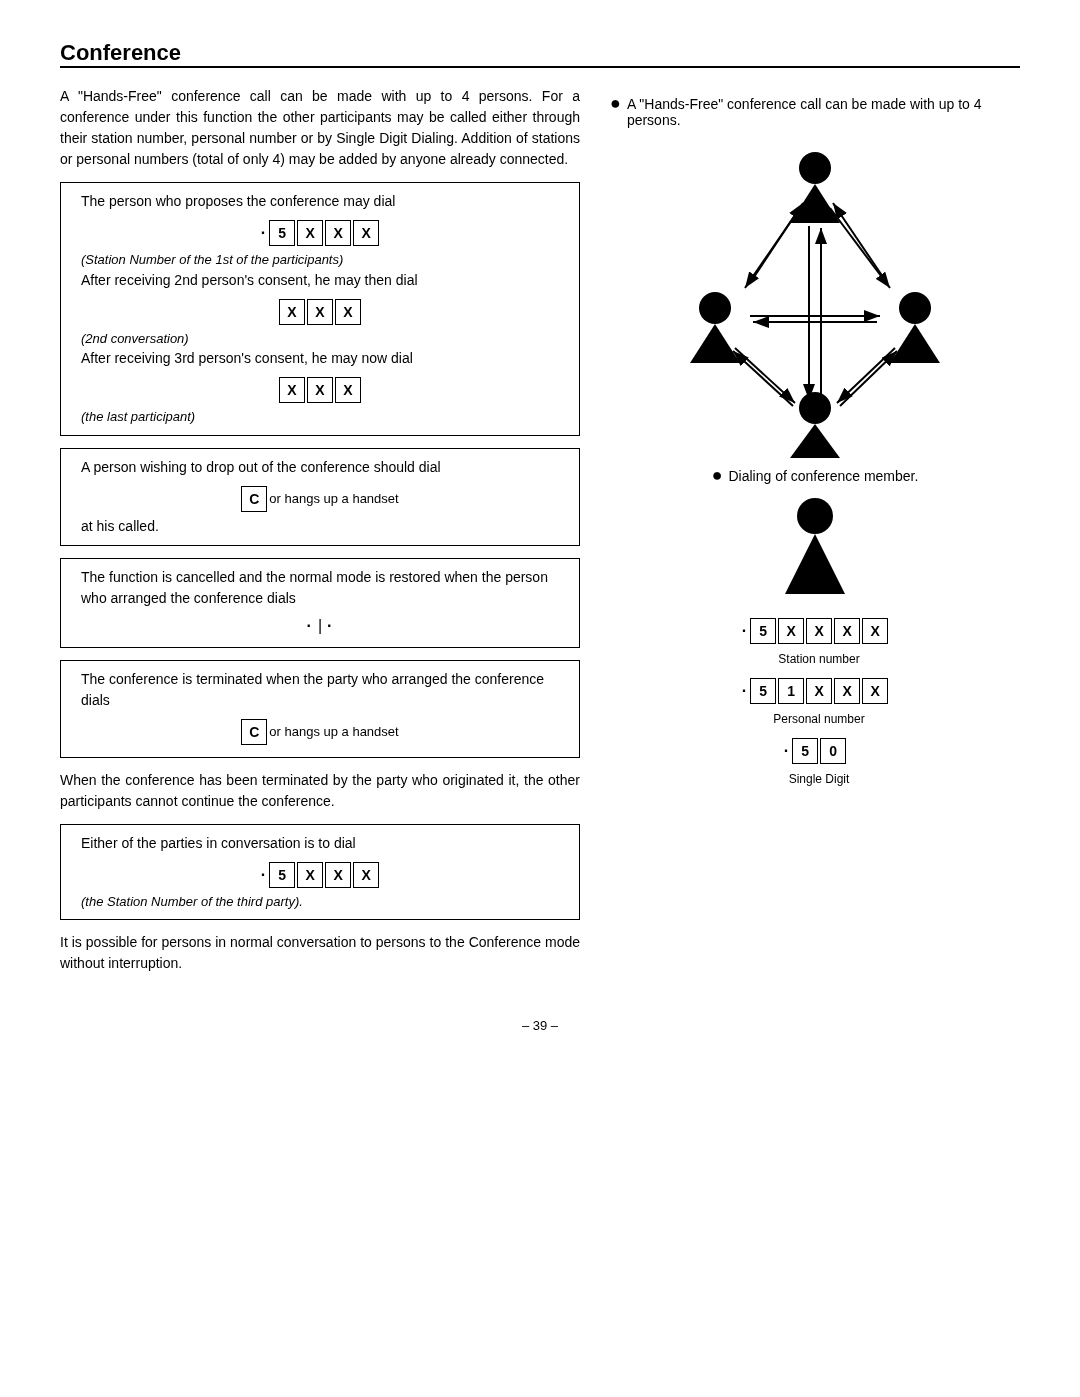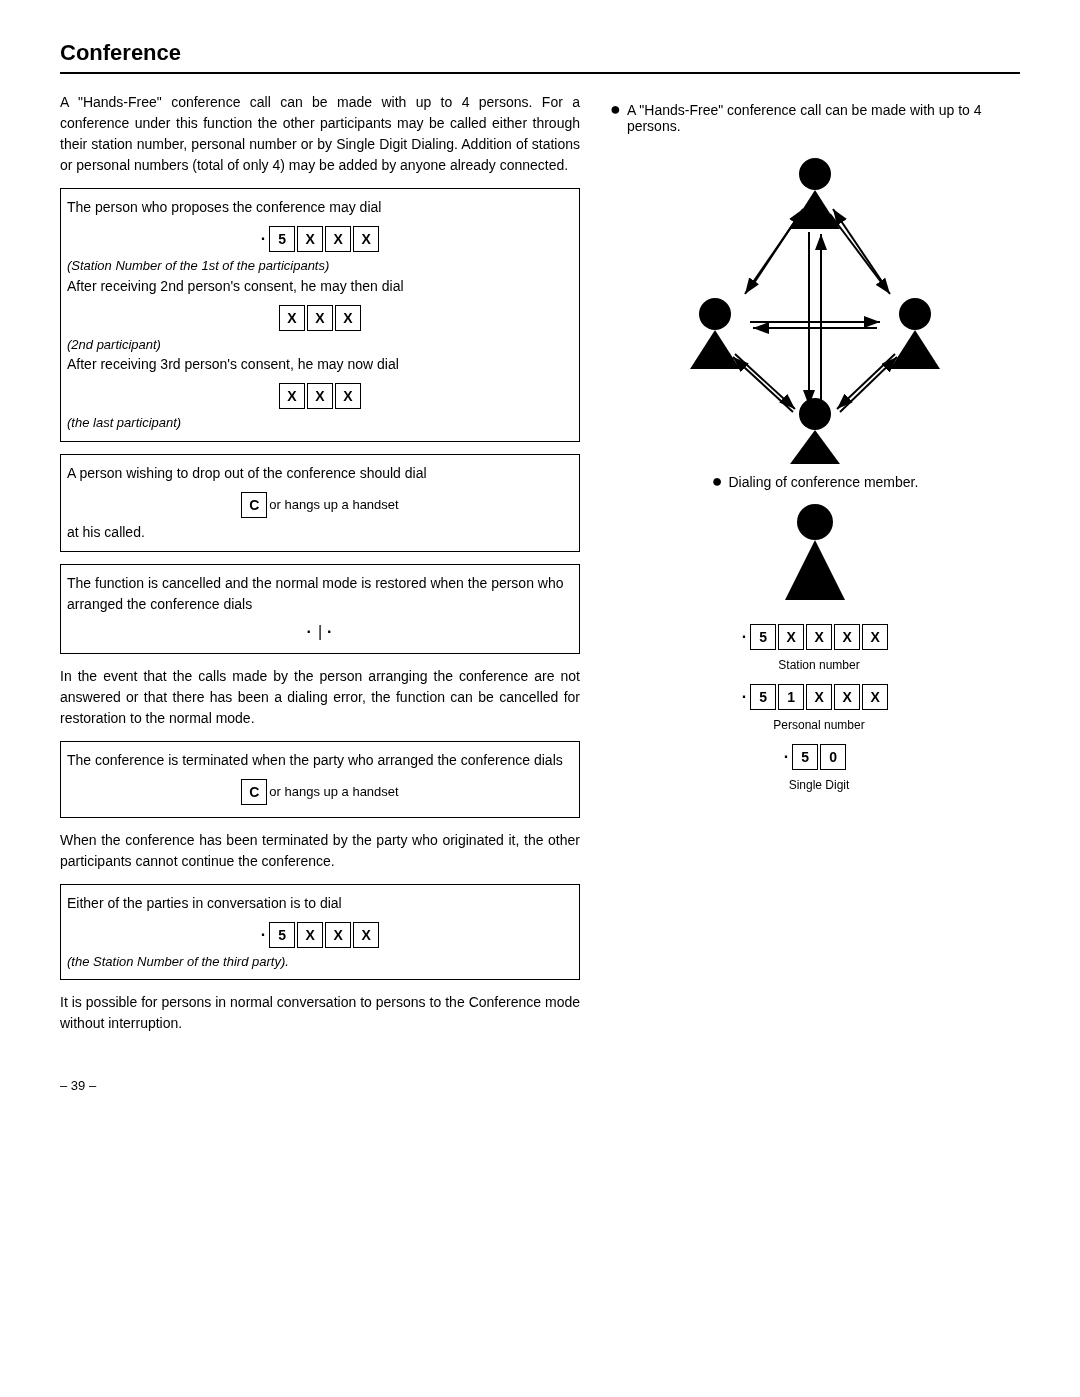--- a/index.html
+++ b/index.html
@@ -9,21 +9,20 @@
       background: #fff;
       font-family: Arial, Helvetica, sans-serif;
       font-size: 14px;
       color: #000;
       padding: 40px 60px;
     }
     h1.page-title {
       font-size: 22px;
       font-weight: bold;
       border-bottom: 2px solid #000;
-      padding-bottom: 6px;
       margin-bottom: 18px;
     }
     .content-wrapper {
       display: flex;
       gap: 30px;
     }
     .left-column {
       flex: 0 0 520px;
       max-width: 520px;
     }
@@ -34,21 +33,21 @@
       align-items: center;
       padding-top: 10px;
     }
     p {
       line-height: 1.5;
       margin-bottom: 12px;
       text-align: justify;
     }
     .info-box {
       border: 1px solid #000;
-      padding: 8px 6px;
+      padding: 8px 20px;
       margin-bottom: 12px;
     }
     .info-box p {
       margin: 0;
       text-align: left;
     }
     .dial-sequence {
       display: flex;
       justify-content: center;
       align-items: center;
@@ -107,20 +106,21 @@
       align-items: center;
       gap: 2px;
       margin: 4px 0;
     }
     .dial-label {
       font-size: 12px;
       text-align: center;
       margin: 2px 0 6px 8px;
     }
     .page-number {
+      text-align: center;
       margin-top: 30px;
       font-size: 13px;
     }
     .or-text {
       font-size: 13px;
       margin: 0 0;
     }
   </style>
 </head>
 <body>
@@ -142,21 +142,21 @@
         <div class="key-box">X</div>
         <div class="key-box">X</div>
       </div>
       <p class="label-small">(Station Number of the 1st of the participants)</p>
       <p>After receiving 2nd person's consent, he may then dial</p>
       <div class="dial-sequence">
         <div class="key-box">X</div>
         <div class="key-box">X</div>
         <div class="key-box">X</div>
       </div>
-      <p class="label-small">(2nd participant)</p>
+      <p class="label-small">(2nd conversation)</p>
       <p>After receiving 3rd person's consent, he may now dial</p>
       <div class="dial-sequence">
         <div class="key-box">X</div>
         <div class="key-box">X</div>
         <div class="key-box">X</div>
       </div>
       <p class="label-small">(the last participant)</p>
     </div>
 
 
@@ -172,21 +172,20 @@
 
     <div class="info-box">
       <p>The function is cancelled and the normal mode is restored when the person who arranged the conference dials</p>
       <div class="dial-sequence">
         <span class="key-dot">·</span>
         <span style="margin: 0 3px; font-size:16px;">|</span>
         <span class="key-dot">·</span>
       </div>
     </div>
 
-    <p>In the event that the calls made by the person arranging the conference are not answered or that there has been a dialing error, the function can be cancelled for restoration to the normal mode.</p>
 
     <div class="info-box">
       <p>The conference is terminated when the party who arranged the conference dials</p>
       <div class="dial-sequence">
         <div class="key-c">C</div>
         <span class="or-text">or hangs up a handset</span>
       </div>
     </div>
 
     <p>When the conference has been terminated by the party who originated it, the other participants cannot continue the conference.</p>

